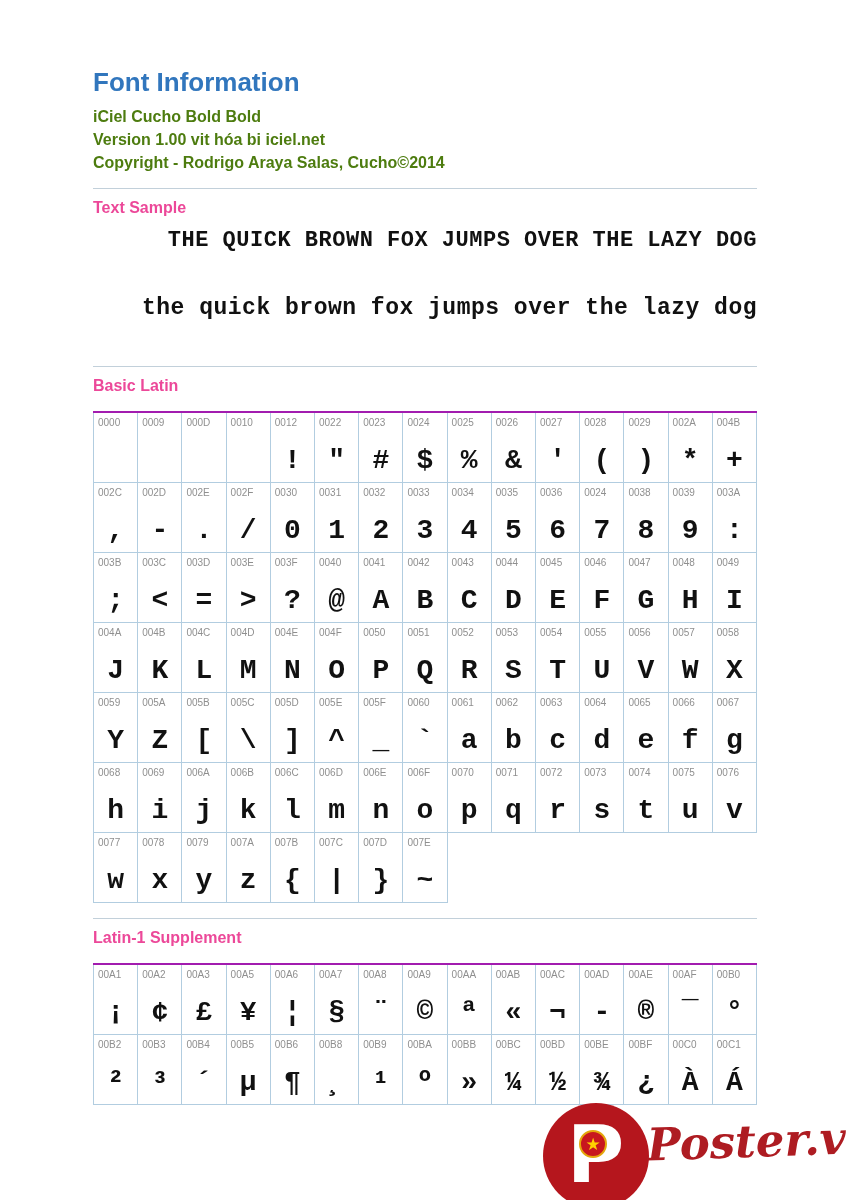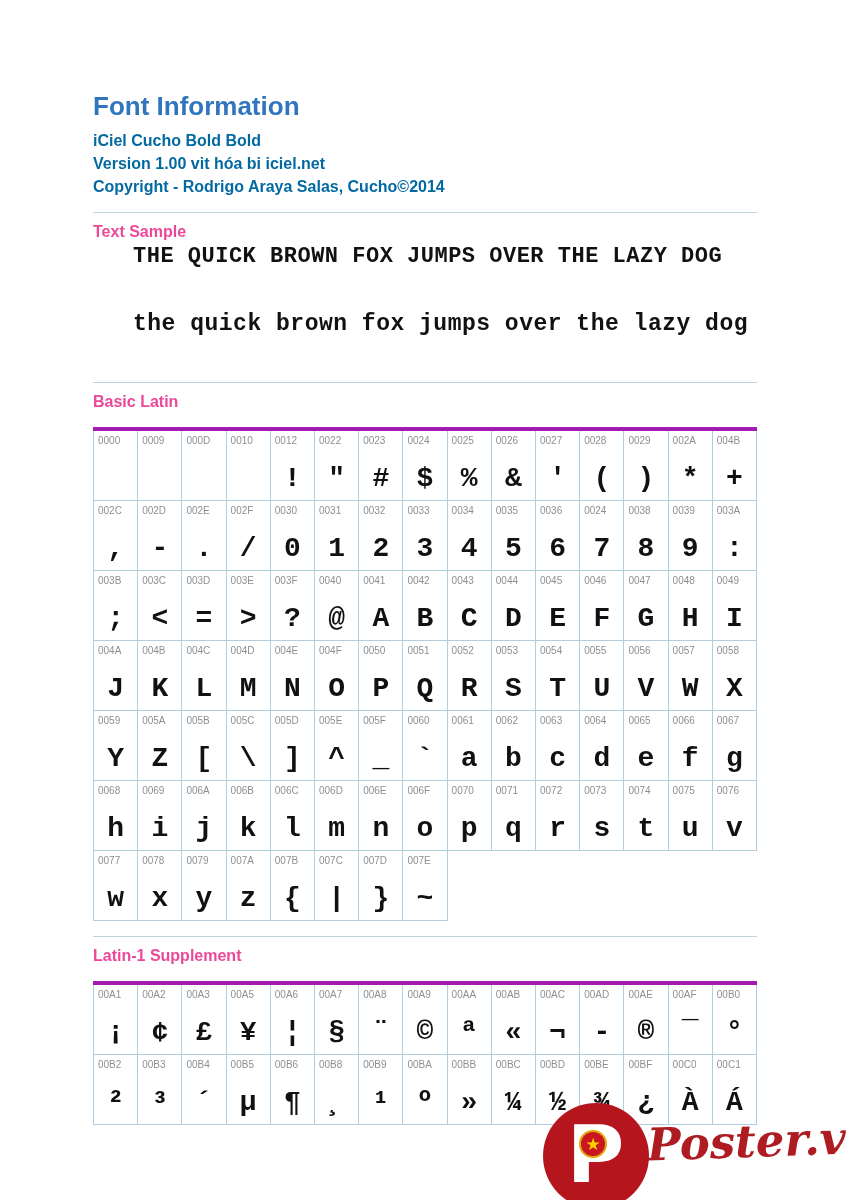--- a/index.html
+++ b/index.html
@@ -1,35 +1,35 @@
 <!DOCTYPE html>
 <html><head>
 <meta charset="utf-8">
 <style>
   * { margin:0; padding:0; box-sizing:border-box; }
   html,body { width:848px; height:1200px; background:#ffffff; overflow:hidden;
               font-family:"Liberation Sans", sans-serif; position:relative; }
-  .content { width:664px; margin-left:93px; padding-top:92px; }
+  .content { width:664px; margin-left:93px; padding-top:68px; }
 
   .page-title { font-size:26px; font-weight:bold; color:#3176bd; line-height:28px; }
   .info-block { margin-top:9px; }
-  .info-line { font-size:16px; font-weight:bold; color:#0369a1; line-height:23px; }
+  .info-line { font-size:16px; font-weight:bold; color:#4d7c0f; line-height:23px; }
 
   .divider { border:none; border-top:1px solid #c2d0da; height:0; margin-top:14px; }
 
   .section-title { font-size:16px; font-weight:bold; color:#ec4899; line-height:18px; margin-top:10px; }
 
-  .samples { margin-top:4px; text-align:left; padding-left:40px; }
+  .samples { margin-top:12px; text-align:right; padding-left:40px; }
   .sample-line { font-family:"Liberation Mono","DejaVu Sans Mono",monospace;
                  font-weight:bold; color:#111; font-size:22px; line-height:24px;
                  letter-spacing:0.5px; white-space:nowrap; }
   .sample-line.lower { margin-top:43px; font-size:23px; }
   .samples-bottom-pad { height:24px; }
 
-  .glyph-table { margin-top:16px; border-top:4px solid #a21caf; }
+  .glyph-table { margin-top:16px; border-top:2px solid #a21caf; }
   .glyph-row { display:grid; grid-template-columns:repeat(15, 1fr); border-left:1px solid #b2cde0; }
   .glyph-cell { height:70px; border-right:1px solid #b2cde0; border-bottom:1px solid #b2cde0;
                 display:flex; flex-direction:column; background:#fff; }
   .glyph-code { font-size:10px; color:#8f8f8f; padding:4px 0 0 4px; line-height:12px; }
   .glyph-char { flex:1; display:flex; align-items:flex-end; justify-content:center;
                 padding-bottom:7px; font-family:"Liberation Mono","DejaVu Sans Mono",monospace;
                 font-weight:bold; font-size:28px; color:#111; line-height:28px; }
 
   .section-gap-a { margin-top:22px; }
   .section-gap-b { margin-top:15px; }

